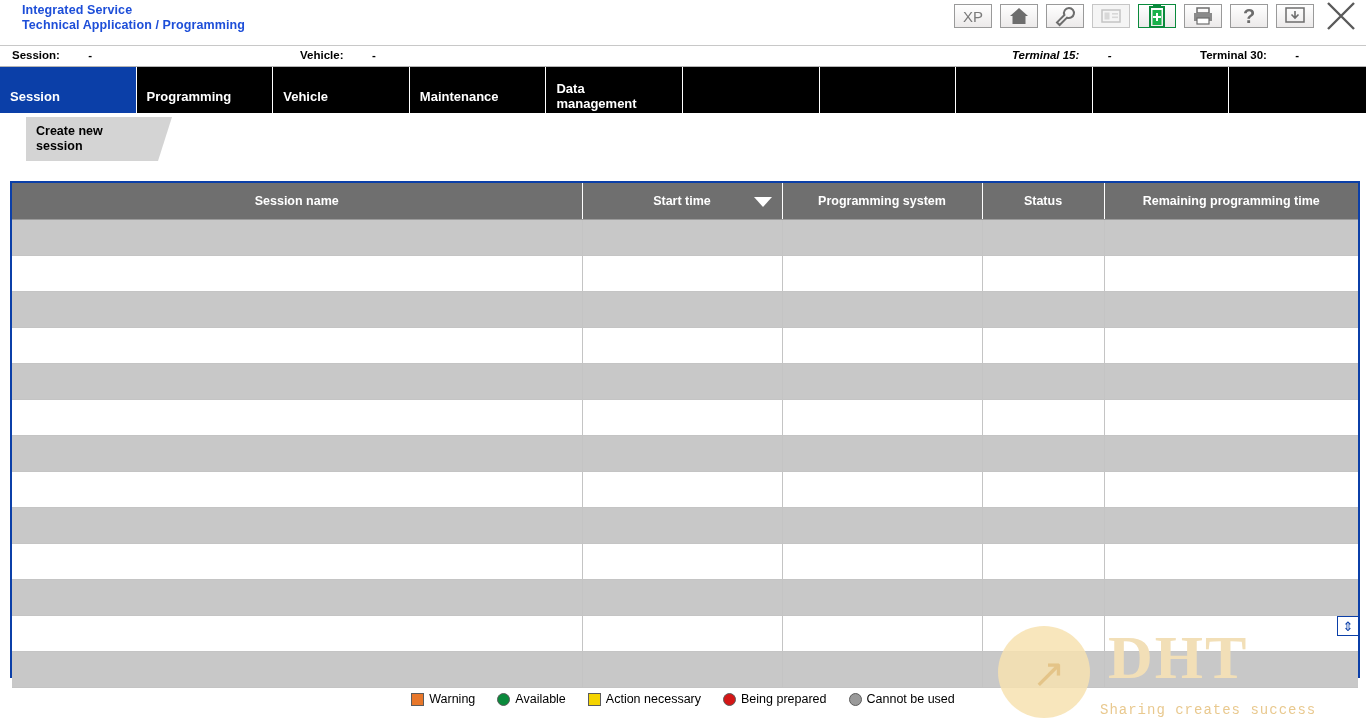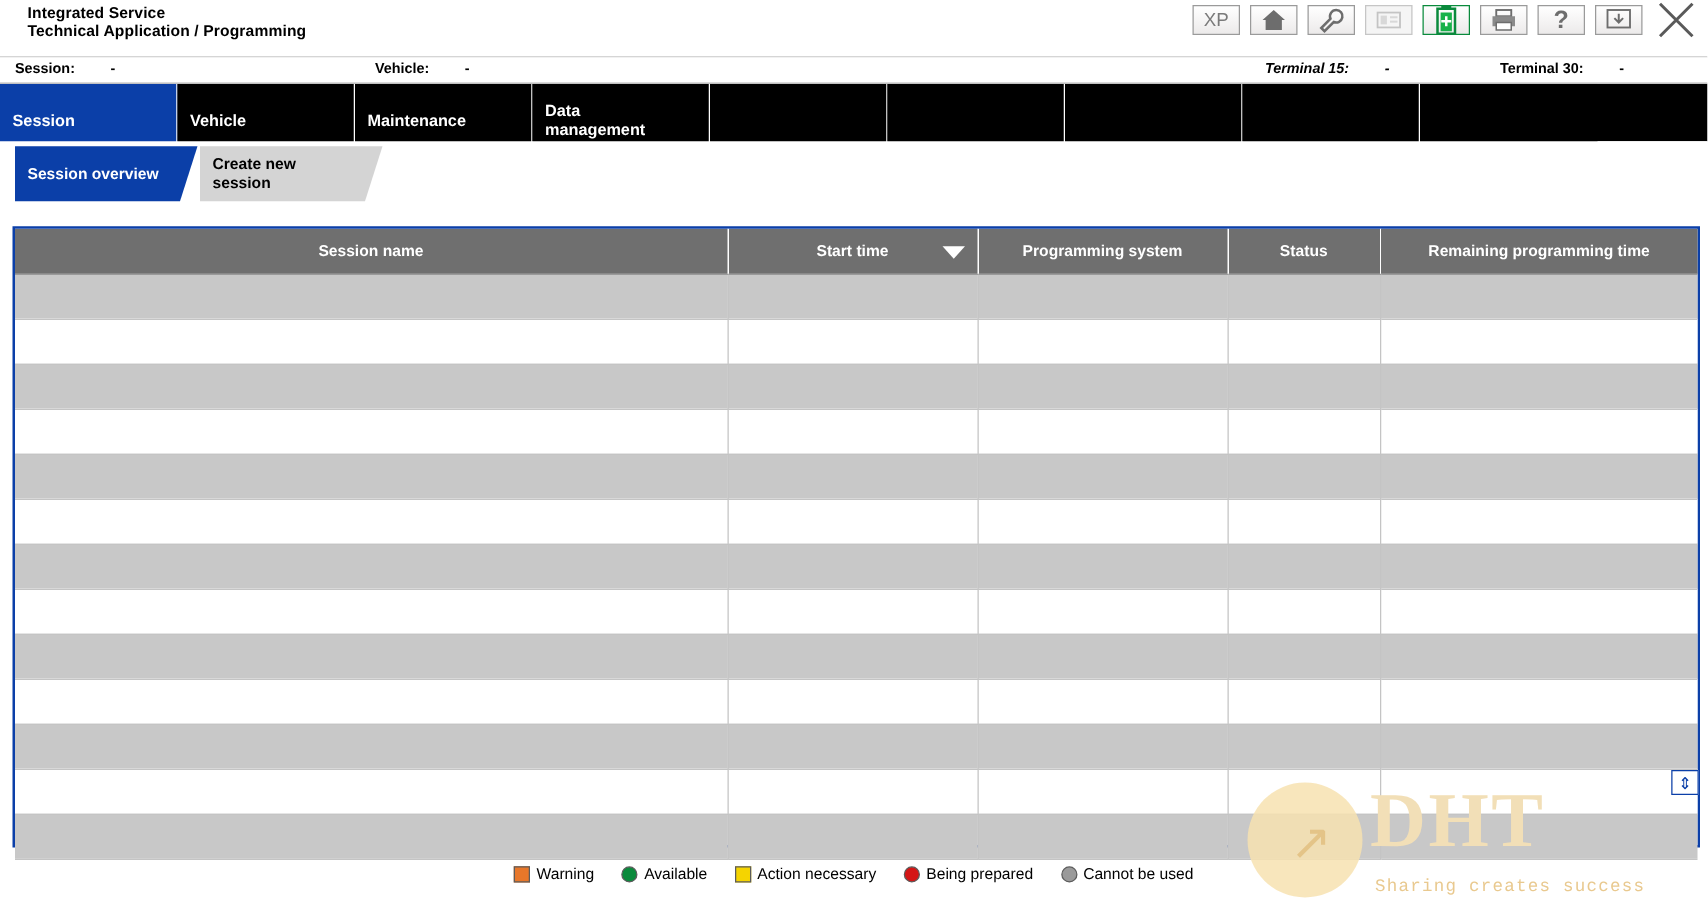--- a/index.html
+++ b/index.html
@@ -17,21 +17,21 @@
     position: relative;
     height: 46px;
     background: #ffffff;
     border-bottom: 1px solid #c8c8c8;
   }
   .app-title {
     position: absolute;
     left: 22px; top: 3px;
     font-size: 12.5px;
     font-weight: bold;
-    color: #000000;
+    color: #1d4ed8;
     line-height: 15px;
     letter-spacing: 0.1px;
   }
   .title-icons {
     position: absolute;
     right: 6px; top: 4px;
     display: flex;
     gap: 8px;
     align-items: center;
   }
@@ -210,21 +210,21 @@
   .wm-circle {
     position: absolute;
     left: 10px; top: 12px;
     width: 92px; height: 92px;
     border-radius: 50%;
     background: #f7e2b0;
     opacity: .85;
   }
   .wm-text {
     position: absolute;
-    left: 108px; top: 8px;
+    left: 120px; top: 8px;
     font-size: 62px;
     font-weight: bold;
     color: #f2dfb7;
     letter-spacing: 2px;
     font-family: "Liberation Serif", serif;
   }
   .wm-sub {
     position: absolute;
     left: 112px; bottom: 6px;
     font-size: 14px;
@@ -335,20 +335,23 @@
       <span class="sv-gap"></span>
       <span class="sv">-</span>
     </div>
   </div>
 
   <div class="mainmenu">
     <div class="mm-item active">
         <span>Session</span>
       </div>
     <div class="mm-item">
+        <span>Programming</span>
+      </div>
+    <div class="mm-item">
         <span>Vehicle</span>
       </div>
     <div class="mm-item">
         <span>Maintenance</span>
       </div>
     <div class="mm-item">
         <span style="display:block;width:80px">Data management</span>
       </div>
     <div class="mm-item blank">
         <span></span>
@@ -361,23 +364,20 @@
       </div>
     <div class="mm-item blank">
         <span></span>
       </div>
     <div class="mm-item blank" style="border-right:none">
         <span></span>
       </div>
   </div>
 
   <div class="subtabs">
-    <div class="st active skew">
-      <span>Session overview</span>
-    </div>
     <div class="st inactive skew" style="margin-left:14px">
       <span style="display:block;width:100px">Create new session</span>
     </div>
   </div>
 
   <div class="panel">
     <table class="grid">
       <colgroup>
         <col style="width:570px">
         <col style="width:200px">

